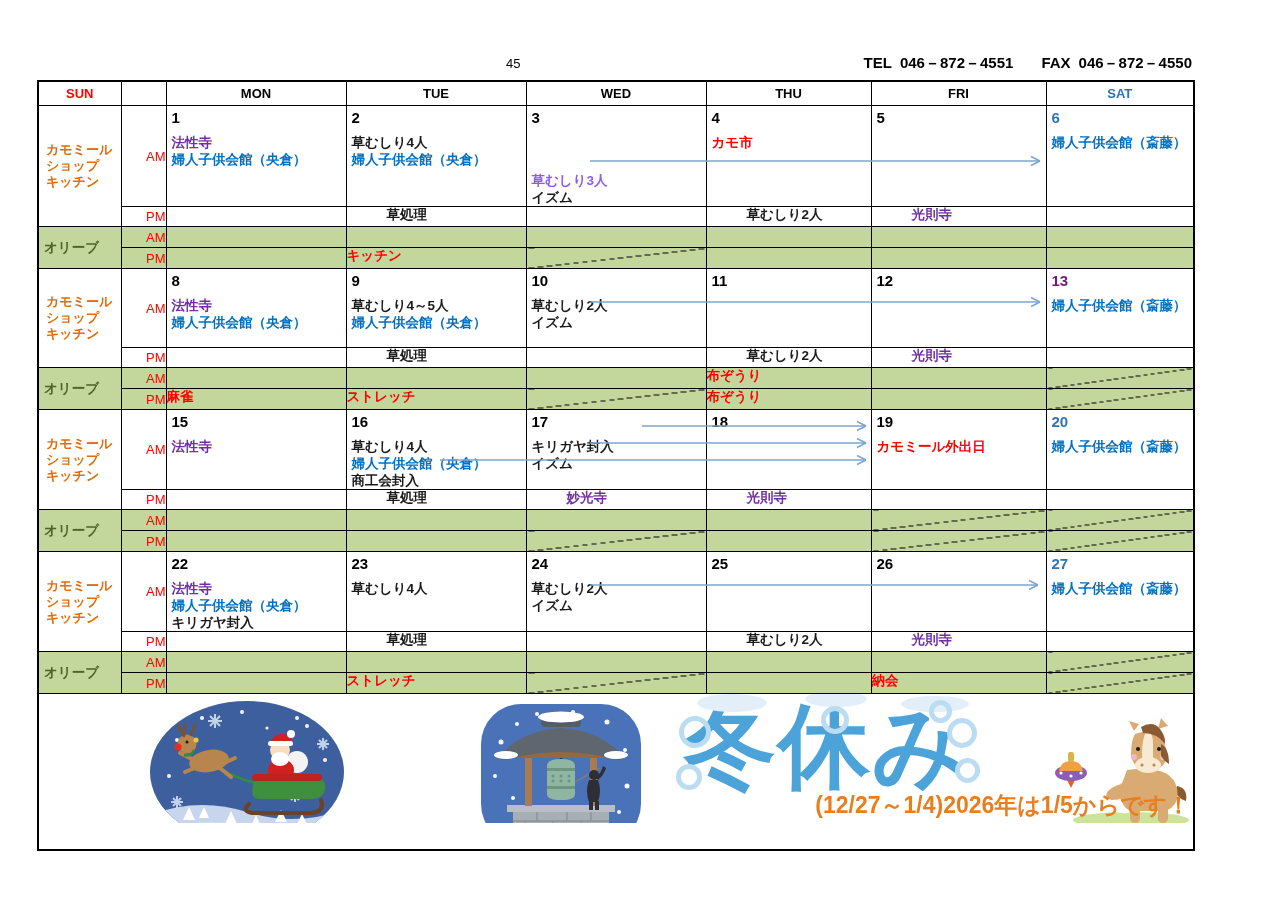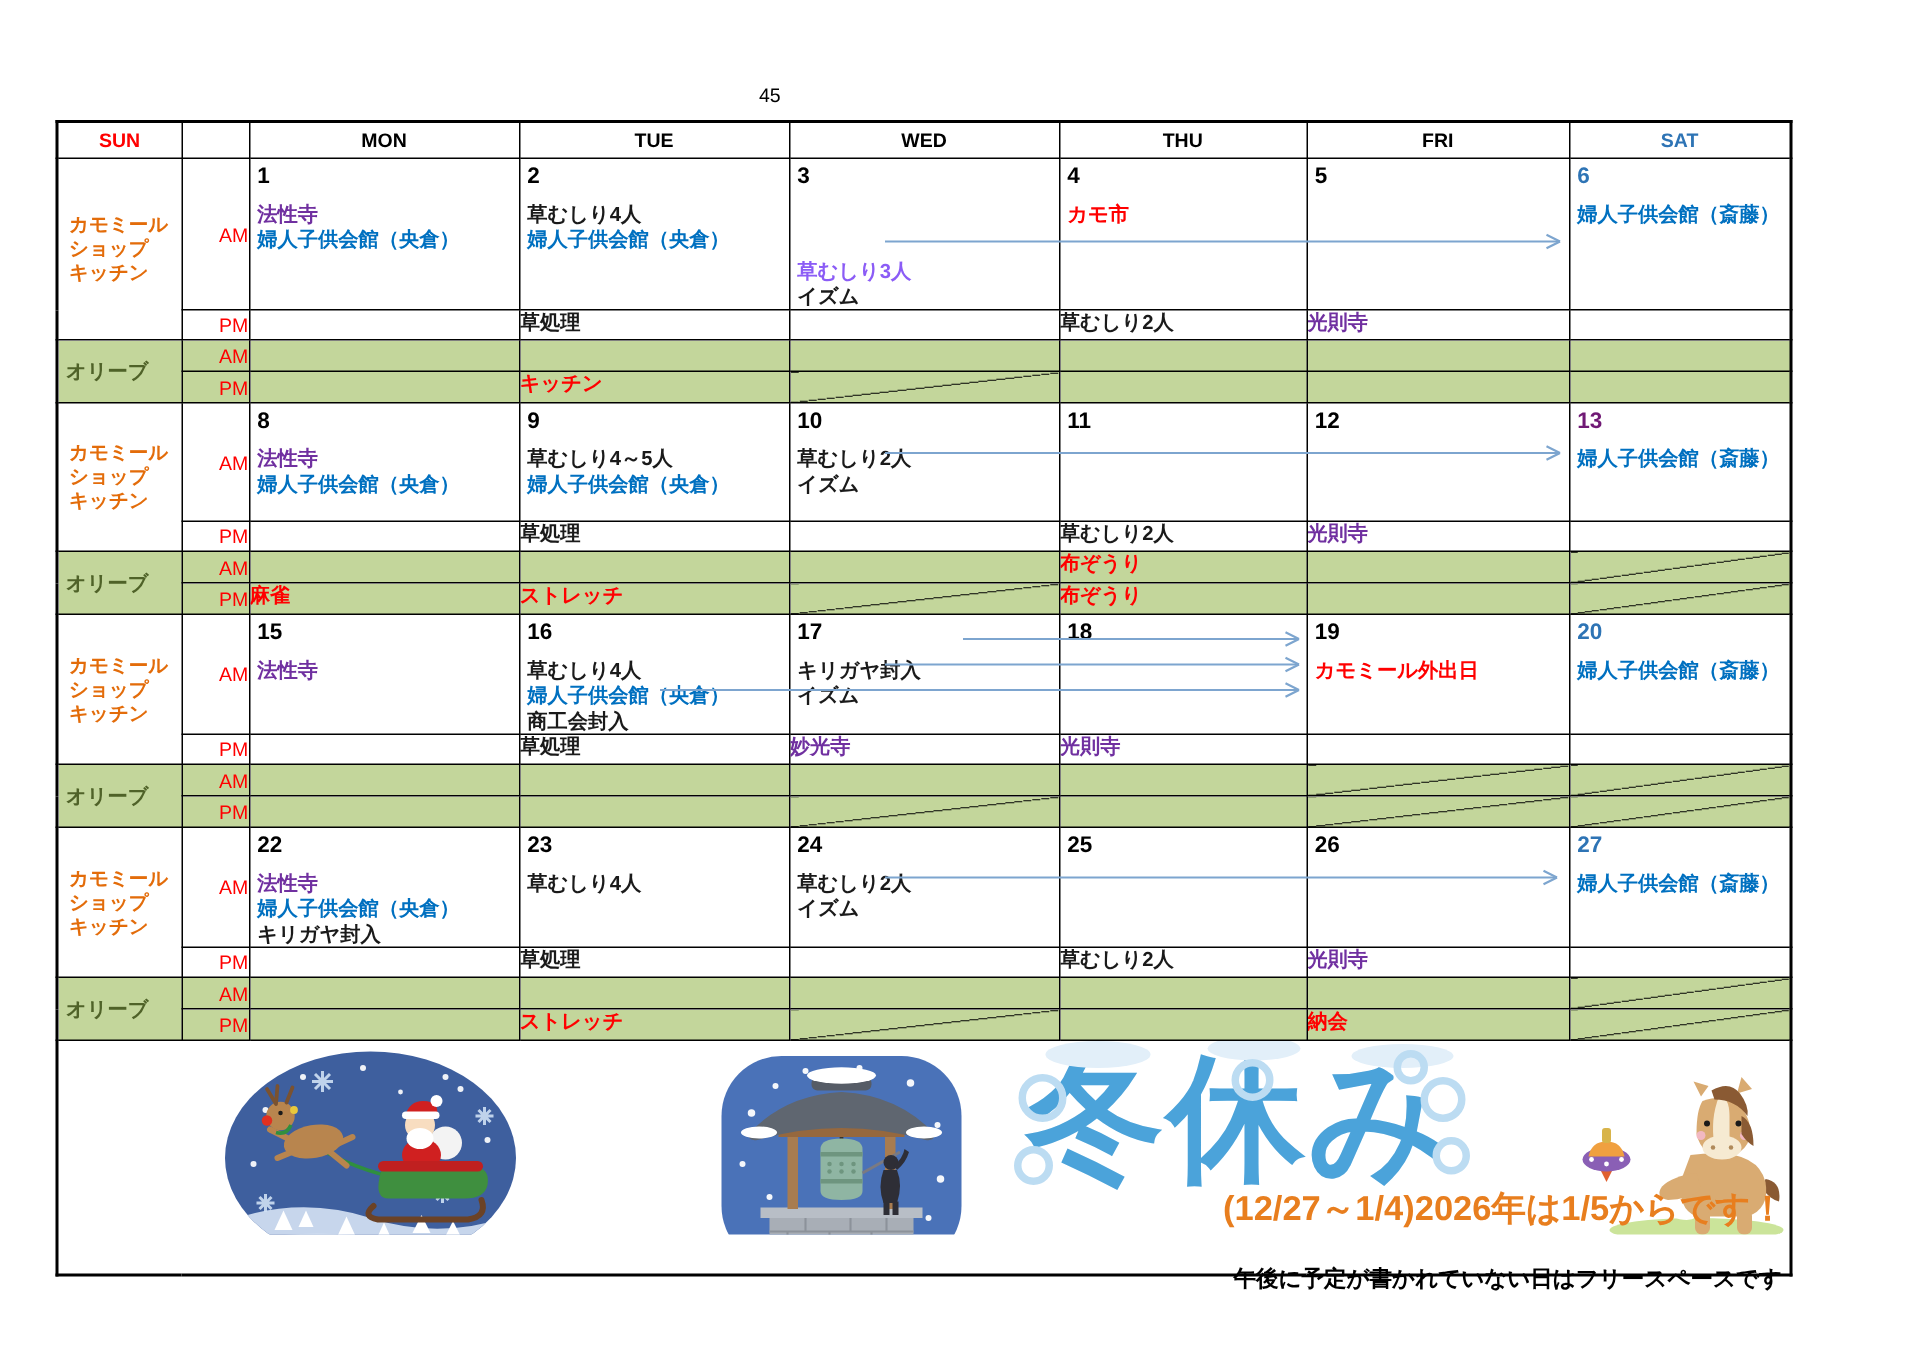--- a/index.html
+++ b/index.html
@@ -21,21 +21,21 @@
   .row-opm td{height:20px;}
   .gcell{background:#c3d69b;}
   .lab-k{vertical-align:middle !important;background:#fff;}
   .lab-k div{color:#e36c0a;font-weight:bold;font-size:13px;line-height:16px;padding-left:7px;white-space:nowrap;}
   .lab-o{vertical-align:middle !important;color:#4f6228;font-weight:bold;font-size:13.5px;padding-left:5px !important;white-space:nowrap;}
   .ampm{color:#f00;font-weight:normal;font-size:13px;text-align:right;vertical-align:middle !important;}
   .day-num{font-size:15px;font-weight:bold;line-height:20px;padding:2px 0 0 5px;color:#000;}
   .events{padding:6px 2px 0 5px;}
   .events div{font-size:13.5px;font-weight:bold;line-height:17px;white-space:nowrap;}
   .pm-cell{padding:1px 0 0 5px;}
-  .pm-cell div{font-size:13.5px;font-weight:bold;line-height:16px;white-space:nowrap;}
+  .pm-cell div{font-size:13.5px;font-weight:bold;line-height:16px;white-space:nowrap;margin-left:40px;}
   .ocell{padding:1px 0 0 5px;}
   .ocell div{font-size:13.5px;font-weight:bold;line-height:16px;white-space:nowrap;}
   .diag{background-image:linear-gradient(to bottom right,rgba(0,0,0,0) 49.3%,#000 49.3%,#000 50.9%,rgba(0,0,0,0) 50.9%);}
   .banner-cell{height:155px;background:#fff;padding:0 !important;}
   .banner-inner{position:relative;width:100%;height:129px;overflow:hidden;}
   .winter-text{position:absolute;left:645px;top:4px;font-size:92px;line-height:1.05;font-weight:900;color:#4ba3da;letter-spacing:2px;white-space:nowrap;}
   .snow-cap{position:absolute;background:#e2eff9;border-radius:50%;}
   .ring{position:absolute;border:5px solid #bcdcf2;border-radius:50%;background:transparent;}
   .notice{position:absolute;right:3px;bottom:2px;font-size:23px;font-weight:bold;color:#e87e1e;white-space:nowrap;}
   .footnote{position:absolute;right:92px;top:843px;font-size:15px;font-weight:bold;color:#000;white-space:nowrap;}
@@ -43,20 +43,23 @@
   .art{position:absolute;}
 </style>
 </head>
 <body>
 
 <div class="page">
 
 
   <div class="pageno">45</div>
 
+  <div class="contact">
+    <span>TEL</span><span class="sgap"></span><span>046－872－4551</span><span class="gap"></span><span>FAX</span><span class="sgap"></span><span>046－872－4550</span>
+  </div>
 
   <table class="cal">
     <colgroup>
       <col style="width:83px">
         <col style="width:45px">
         <col style="width:180px">
         <col style="width:180px">
       <col style="width:180px">
         <col style="width:165px">
         <col style="width:175px">
@@ -577,21 +580,20 @@
               <path d="M130 26 q8 4 8 20 q-5 -3 -8 -8 z" fill="#8a5a33"></path>
             </svg>
 
             <div class="notice">(12/27～1/4)2026年は1/5からです！</div>
           </div>
         </td>
       </tr>
     </tbody>
   </table>
 
-  <div class="footnote">午後に予定が書かれていない日はフリースペースです</div>
 
   <svg id="overlay" width="1280" height="905">
       <g>
         <line x1="590" y1="161" x2="1040" y2="161" stroke="#7da5cf" stroke-width="1.4"></line>
         <line x1="1031" y1="156.5" x2="1040" y2="161" stroke="#7da5cf" stroke-width="1.4"></line>
         <line x1="1031" y1="165.5" x2="1040" y2="161" stroke="#7da5cf" stroke-width="1.4"></line>
       </g>
       <g>
         <line x1="590" y1="302" x2="1040" y2="302" stroke="#7da5cf" stroke-width="1.4"></line>
         <line x1="1031" y1="297.5" x2="1040" y2="302" stroke="#7da5cf" stroke-width="1.4"></line>

